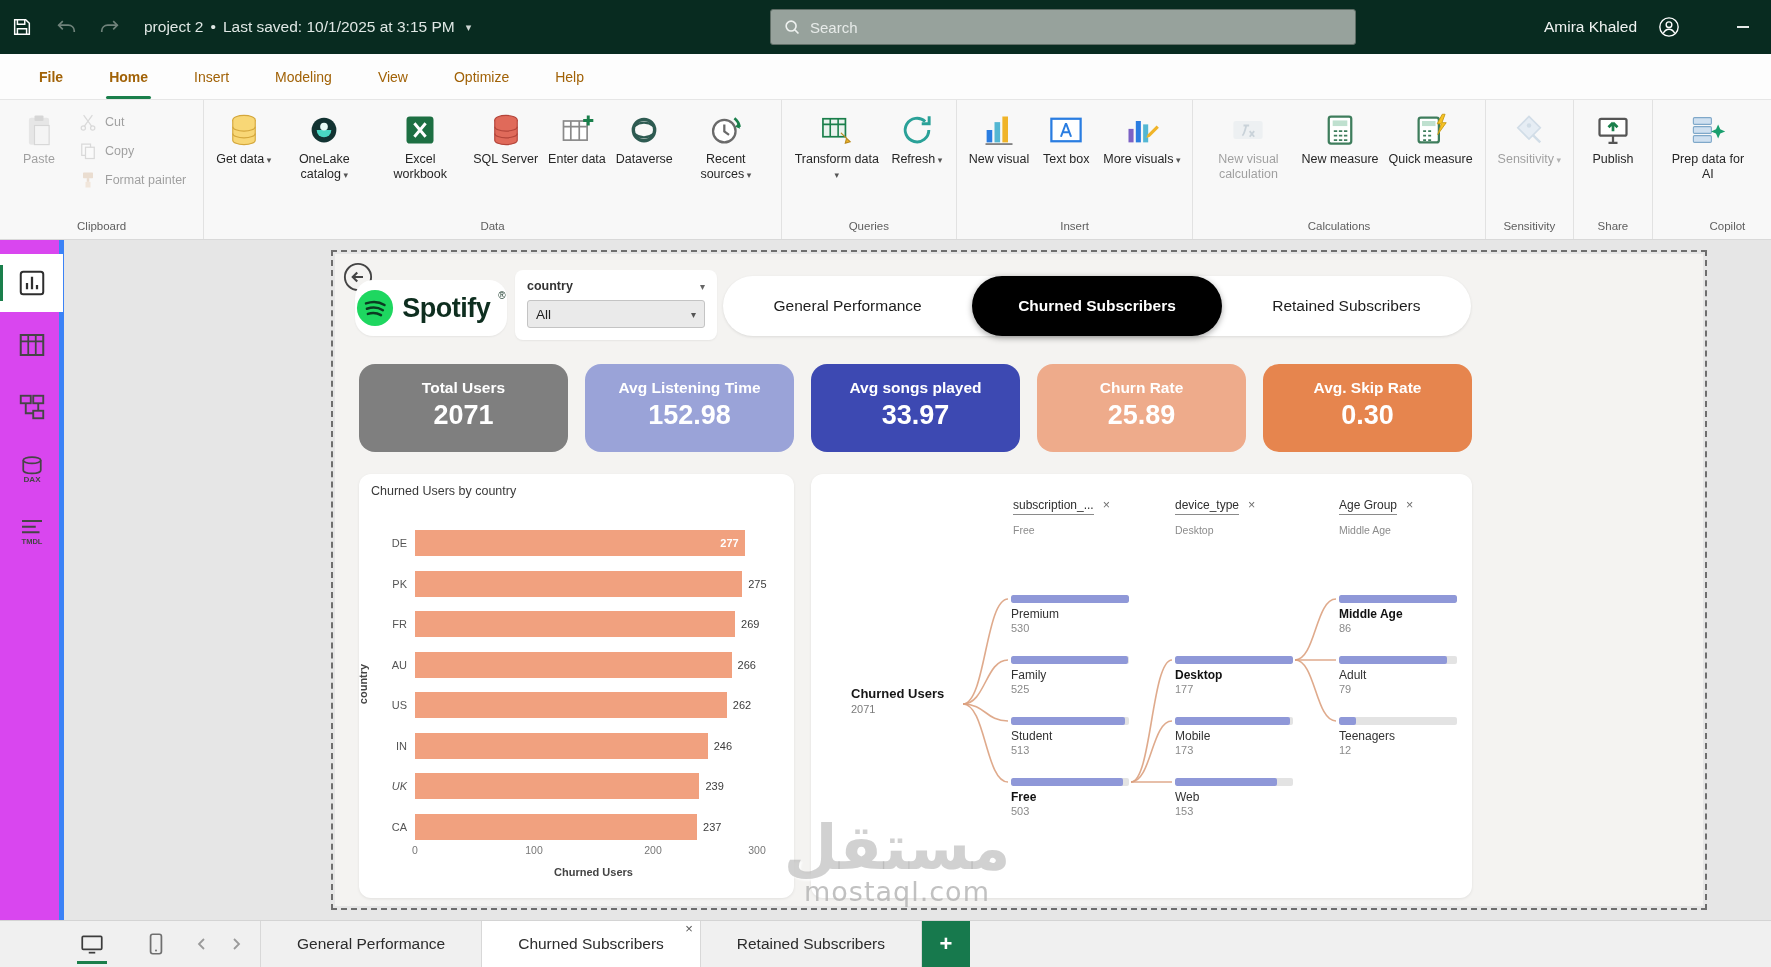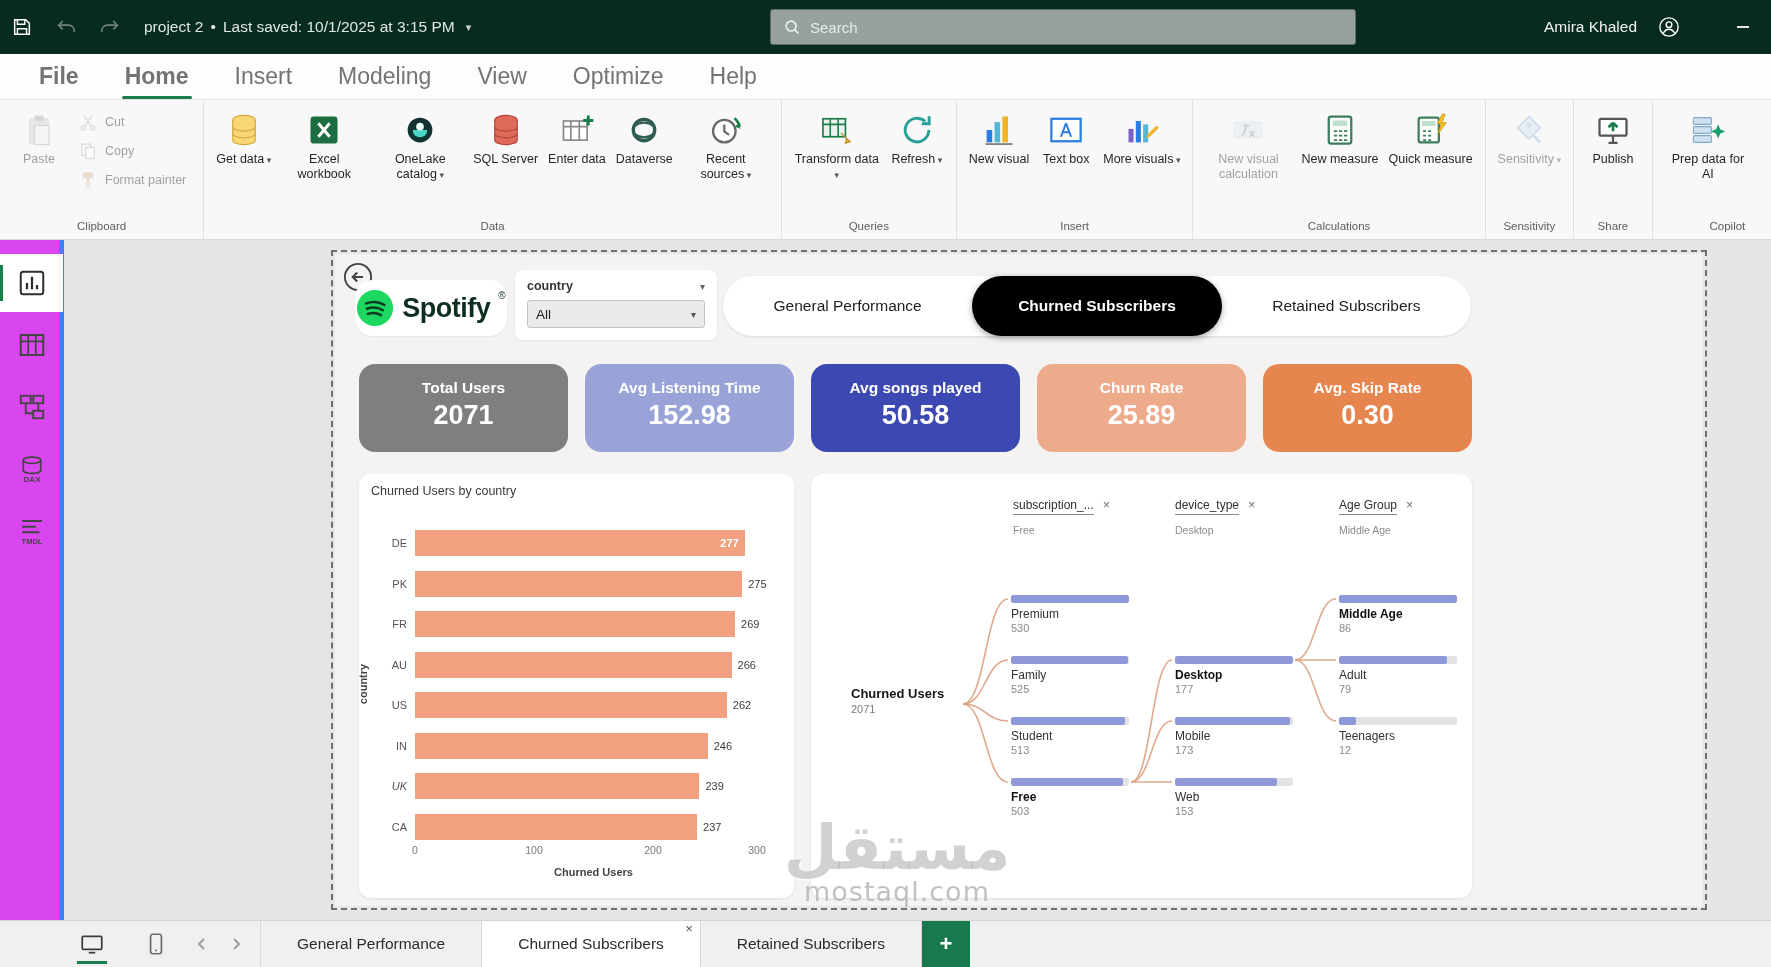--- a/index.html
+++ b/index.html
@@ -17,21 +17,21 @@
 .searchbox input{flex:1;background:transparent;border:none;outline:none;color:#f2f4f3;font-size:15px;font-family:inherit}
 .searchbox input::placeholder{color:#e7ebe9;opacity:1}
 .search-ic svg{width:18px;height:18px;display:block}
 .tb-right{position:absolute;right:8px;top:0;height:54px;display:flex;align-items:center;gap:10px}
 .tb-user{font-size:15.5px;color:#f0f3f2;cursor:pointer;white-space:nowrap}
 .tb-min svg{width:20px;height:20px;display:block}
 .tb-min{margin-left:28px;margin-right:6px;cursor:pointer}
 
 
 .menubar{position:absolute;left:0;top:54px;right:0;height:46px;background:#fdfdfd;display:flex;align-items:stretch;border-bottom:1px solid #e6e6e6;z-index:39}
-.menu-item{display:flex;align-items:center;padding:0 23px;font-size:23px;color:#737373;position:relative;cursor:pointer;white-space:nowrap}
+.menu-item{display:flex;align-items:center;padding:0 23px;font-size:14px;color:#a16207;position:relative;cursor:pointer;white-space:nowrap}
 .menu-item:first-child{margin-left:16px;font-weight:700}
 .menu-item.active{font-weight:700}
 .menu-item.active::after{content:'';position:absolute;left:20px;right:20px;bottom:0;height:3px;background:#1a7f4b;border-radius:2px}
 
 
 .ribbon{position:absolute;left:0;top:100px;right:0;height:140px;background:#f8f8f8;border-bottom:1px solid #d9d9d9;display:flex;overflow:hidden;z-index:38}
 .ribbon-group{display:flex;flex-direction:column;border-right:1px solid #e2e2e2;padding:6px 7px 2px;flex:0 0 auto}
 .rgroup-row{display:flex;align-items:flex-start;flex:1}
 .rgroup-label{text-align:center;font-size:11.5px;color:#5e5e5e;padding:2px 2px 5px;white-space:nowrap}
 .rbtn{display:flex;flex-direction:column;align-items:center;min-width:64px;max-width:96px;padding:5px 5px 2px;border-radius:4px;cursor:pointer;text-align:center}
@@ -246,35 +246,35 @@
                 <ellipse cx="16" cy="7" rx="10" ry="4" fill="#f8d776" stroke="#d4a73c"></ellipse>
                 <path d="M6 7v18c0 2.2 4.5 4 10 4s10-1.8 10-4V7" fill="#f8d776" stroke="#d4a73c"></path>
                 <path d="M6 13c0 2.2 4.5 4 10 4s10-1.8 10-4M6 19c0 2.2 4.5 4 10 4s10-1.8 10-4" fill="none" stroke="#d4a73c"></path>
               </svg>
             </span>
             <span class="rlbl">Get data<span class="caret"> ▾</span></span>
           </div>
           <div class="rbtn">
             <span class="ricon">
               <svg viewBox="0 0 32 32">
-                <rect x="4" y="4" width="24" height="24" rx="3" fill="#1d6f42"></rect>
-                <path d="M11 10l10 12M21 10L11 22" stroke="#fff" stroke-width="2.6"></path>
-              </svg>
-            </span>
-            <span class="rlbl">Excel workbook</span>
-          </div>
-          <div class="rbtn">
-            <span class="ricon">
-              <svg viewBox="0 0 32 32">
                 <circle cx="16" cy="16" r="11" fill="#123332"></circle>
                 <path d="M9.5 16a6.5 6.5 0 0 0 13 0" fill="#49d6c2"></path>
                 <circle cx="16" cy="13" r="3.4" fill="#e8fbf7"></circle>
               </svg>
             </span>
             <span class="rlbl">OneLake catalog<span class="caret"> ▾</span></span>
+          </div>
+          <div class="rbtn">
+            <span class="ricon">
+              <svg viewBox="0 0 32 32">
+                <rect x="4" y="4" width="24" height="24" rx="3" fill="#1d6f42"></rect>
+                <path d="M11 10l10 12M21 10L11 22" stroke="#fff" stroke-width="2.6"></path>
+              </svg>
+            </span>
+            <span class="rlbl">Excel workbook</span>
           </div>
           <div class="rbtn">
             <span class="ricon">
               <svg viewBox="0 0 32 32">
                 <ellipse cx="16" cy="7" rx="10" ry="4" fill="#e06a5a" stroke="#b4453a"></ellipse>
                 <path d="M6 7v18c0 2.2 4.5 4 10 4s10-1.8 10-4V7" fill="#e06a5a" stroke="#b4453a"></path>
                 <path d="M6 13c0 2.2 4.5 4 10 4s10-1.8 10-4M6 19c0 2.2 4.5 4 10 4s10-1.8 10-4" fill="none" stroke="#b4453a"></path>
               </svg>
             </span>
             <span class="rlbl">SQL Server</span>
@@ -543,21 +543,21 @@
           <div class="kpi" style="background: rgb(127, 127, 127); left: 24px;">
             <div class="kpi-title">Total Users</div>
             <div class="kpi-value">2071</div>
           </div>
           <div class="kpi" style="background: rgb(154, 163, 216); left: 250px;">
             <div class="kpi-title">Avg Listening Time</div>
             <div class="kpi-value">152.98</div>
           </div>
           <div class="kpi" style="background: rgb(61, 73, 178); left: 476px;">
             <div class="kpi-title">Avg songs played</div>
-            <div class="kpi-value">50.58</div>
+            <div class="kpi-value">33.97</div>
           </div>
           <div class="kpi" style="background: rgb(238, 171, 139); left: 702px;">
             <div class="kpi-title">Churn Rate</div>
             <div class="kpi-value">25.89</div>
           </div>
           <div class="kpi" style="background: rgb(230, 133, 78); left: 928px;">
             <div class="kpi-title">Avg. Skip Rate</div>
             <div class="kpi-value">0.30</div>
           </div>
         </div>

